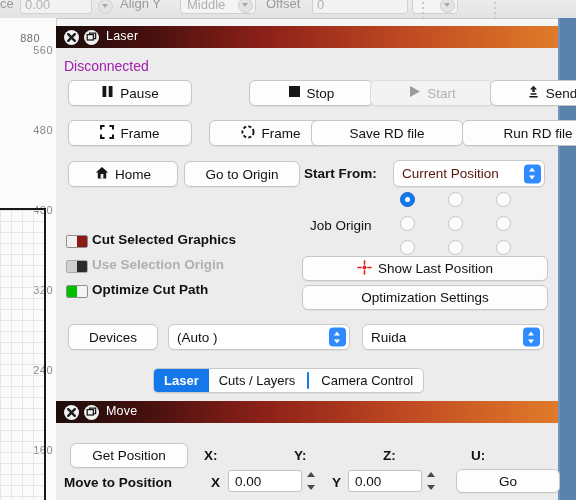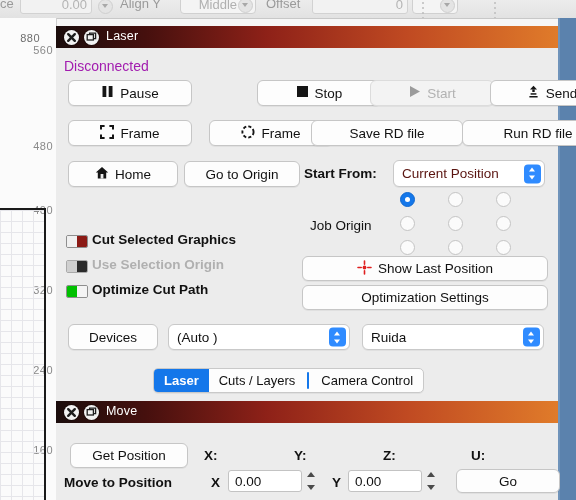--- a/index.html
+++ b/index.html
@@ -6,21 +6,21 @@
   body{
     width:576px;height:500px;overflow:hidden;position:relative;
     background:#f6f6f6;
     font-family:"Liberation Sans","DejaVu Sans",sans-serif;
     -webkit-font-smoothing:antialiased;
   }
   
   #top-toolbar{
     position:absolute;left:0;top:0;width:576px;height:18px;
     background:linear-gradient(#ececec,#e2e2e2);
-    border-bottom:1px solid #c8c8c8;overflow:hidden;text-align:right;
+    border-bottom:1px solid #c8c8c8;overflow:hidden;
   }
   .tb-txt{position:absolute;top:-4px;font-size:13px;color:#9a9a9a;white-space:nowrap;}
   .tb-field{
     position:absolute;top:-5px;height:19px;background:#f2f2f2;border:1px solid #d2d2d2;
     border-radius:3px;box-sizing:border-box;font-size:13px;color:#b4b4b4;
     padding:0 4px;line-height:18px;overflow:hidden;white-space:nowrap;
   }
   .tb-drop{
     position:absolute;top:-5px;height:19px;background:#f4f4f4;border:1px solid #d0d0d0;
     border-radius:4px;box-sizing:border-box;font-size:13px;color:#b0b0b0;
@@ -185,21 +185,21 @@
       <i></i>
       <i></i>
       <i></i>
     </div>
 </div>
 
 <div id="canvas-pane">
   <div id="vruler">
     <span class="rtick" style="top:14px;right:16px;">880</span>
     <span class="rtick secondary" style="top:26px;">560</span>
-    <span class="rtick secondary" style="top:106px;margin-top:16px;">480</span>
+    <span class="rtick secondary" style="top:106px;">480</span>
     <span class="rtick secondary" style="top:186px;">400</span>
     <span class="rtick secondary" style="top:266px;">320</span>
     <span class="rtick secondary" style="top:346px;">240</span>
     <span class="rtick secondary" style="top:426px;">160</span>
   </div>
   <div id="workgrid"></div>
   <div id="workedge"></div>
 </div>
 
 <div id="right-strip">
@@ -228,21 +228,21 @@
 
     <div class="btn" style="left:12px;top:32px;width:124px;height:26px;align-items:center;">
       <span class="ico">
         <svg width="13" height="13" viewBox="0 0 13 13">
             <rect x="1.5" y="1" width="3.8" height="11" fill="#151515"></rect>
             <rect x="7.7" y="1" width="3.8" height="11" fill="#151515"></rect>
           </svg>
       </span>
       <span>Pause</span>
     </div>
-    <div class="btn" style="left:193px;top:32px;width:124px;height:26px;margin-left:8px;">
+    <div class="btn" style="left:193px;top:32px;width:124px;height:26px;">
       <span class="ico">
         <svg width="13" height="13" viewBox="0 0 13 13">
             <rect x="1" y="1" width="11" height="11" fill="#151515"></rect>
           </svg>
       </span>
       <span>Stop</span>
     </div>
     <div class="btn disabled" style="left:314px;top:32px;width:124px;height:26px;">
       <span class="ico">
         <svg width="13" height="13" viewBox="0 0 13 13">

